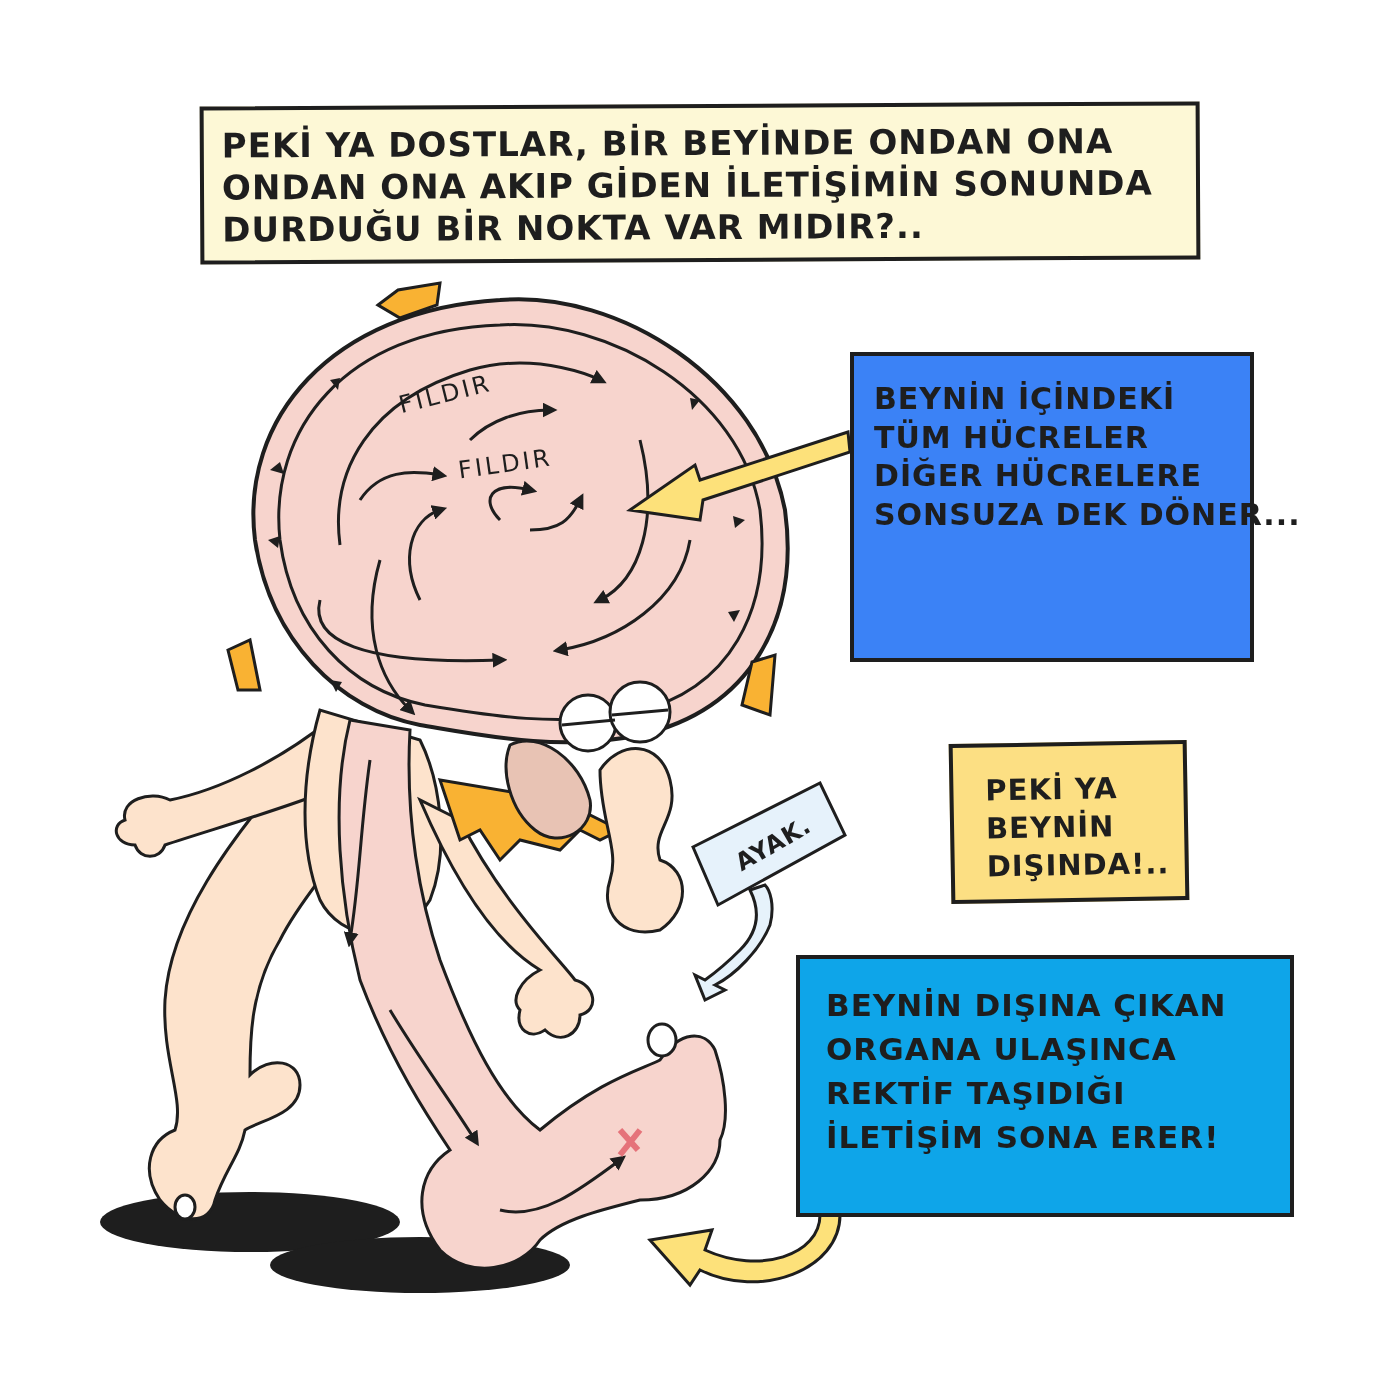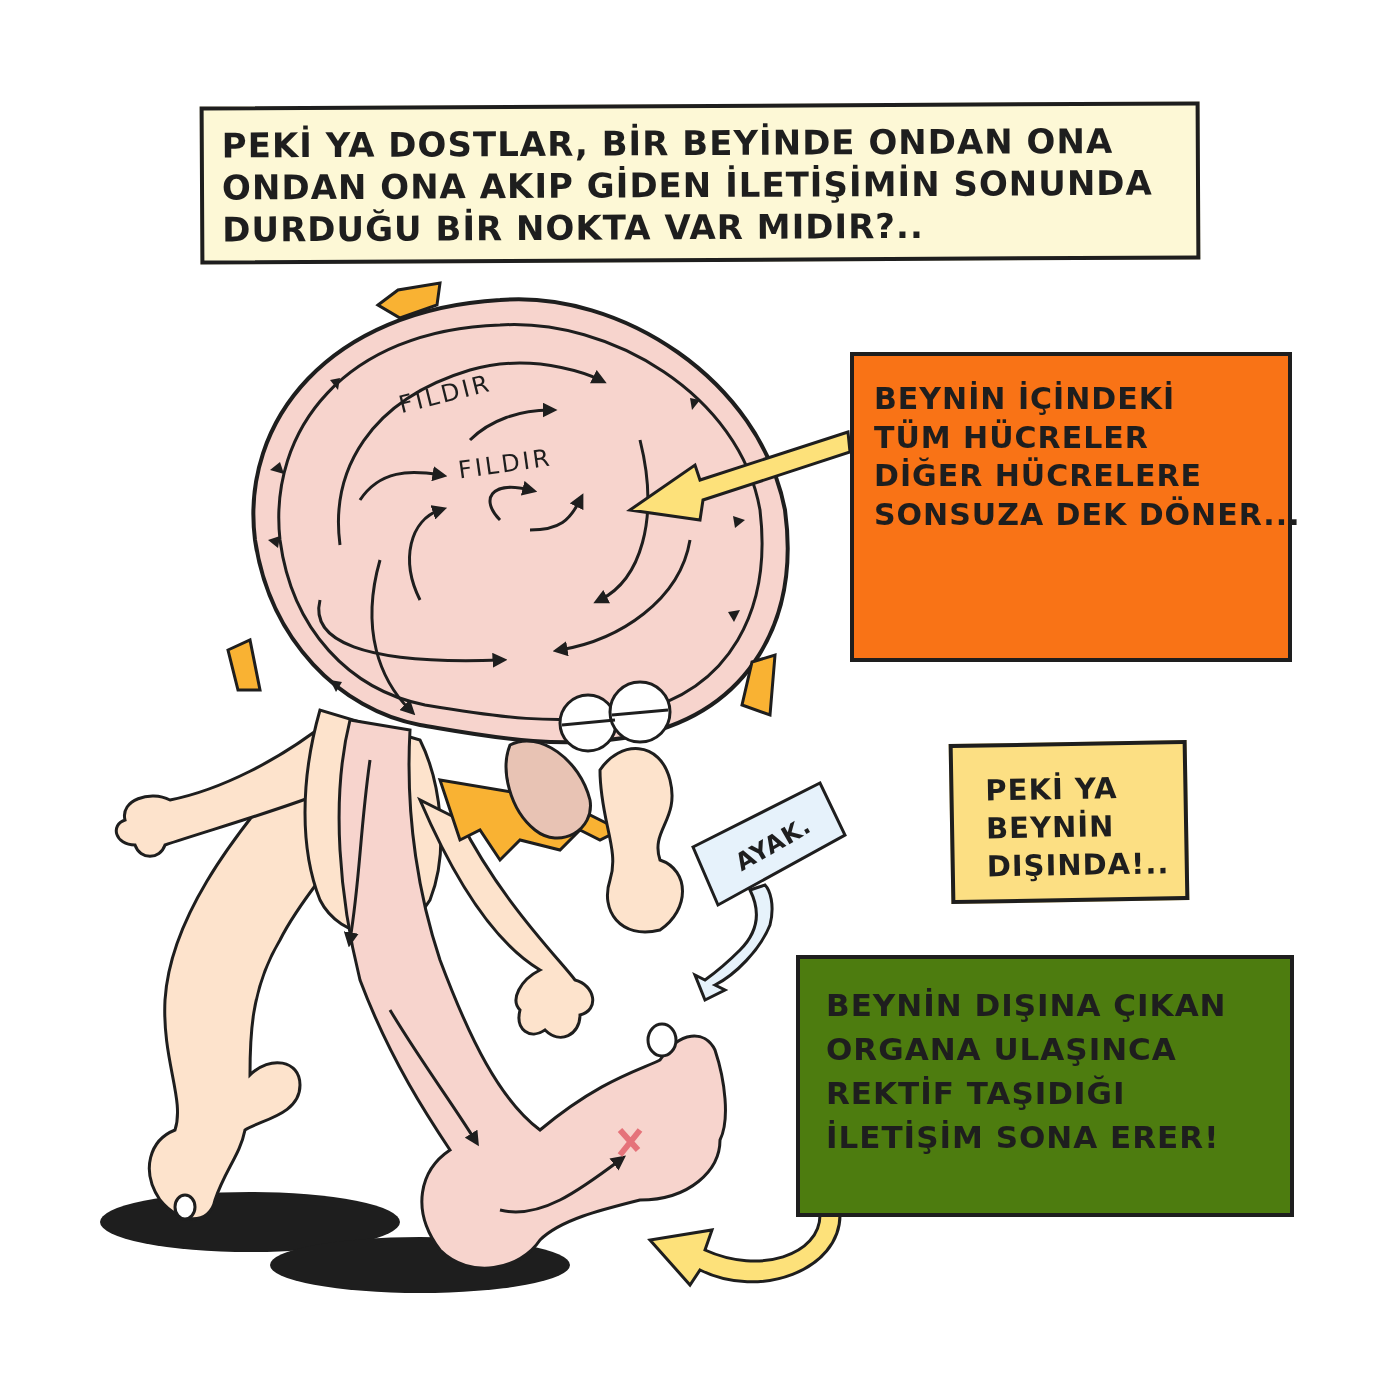--- a/index.html
+++ b/index.html
@@ -8,26 +8,26 @@
   .art { position: absolute; left: 0; top: 0; width: 1400px; height: 1400px; }
   .caption {
     position: absolute; box-sizing: border-box;
     border: 4px solid #1e1e1e; color: #1e1e1e;
     font-family: "DejaVu Sans", sans-serif; font-weight: bold;
     text-transform: uppercase; letter-spacing: 1px;
   }
   .caption .line { display: block; white-space: nowrap; }
   .cap-top { left: 200px; top: 104px; width: 1000px; height: 158px;
              background: #fdf8d6; font-size: 34px; line-height: 42px; padding: 14px 0 0 18px; transform: rotate(-0.3deg); }
-  .cap-right { left: 850px; top: 352px; width: 442px; height: 310px;
-               background: #f97316; font-size: 30px; line-height: 38.5px; padding: 24px 0 12px 20px; }
+  .cap-right { left: 850px; top: 352px; width: 404px; height: 310px;
+               background: #3b82f6; font-size: 30px; line-height: 38.5px; padding: 24px 0 12px 20px; }
   .cap-mid { left: 950px; top: 742px; width: 238px; height: 160px;
              background: #fcdf83; font-size: 29px; line-height: 38px; padding: 24px 0 0 32px; transform: rotate(-1deg); }
   .cap-bot { left: 796px; top: 955px; width: 498px; height: 262px;
-             background: #4d7c0f; font-size: 31px; line-height: 44px; padding: 24px 0 0 26px; }
+             background: #0ea5e9; font-size: 31px; line-height: 44px; padding: 24px 0 0 26px; }
   .fildir { position: absolute; font-family: "DejaVu Sans", sans-serif; color: #1e1e1e;
             font-size: 24px; letter-spacing: 3px; }
   .fildir-1 { left: 398px; top: 380px; transform: rotate(-14deg); }
   .fildir-2 { left: 458px; top: 450px; transform: rotate(-8deg); }
   .ayak-label { position: absolute; left: 732px; top: 830px; font-family: "DejaVu Sans", sans-serif;
                 font-weight: bold; font-size: 24px; color: #1e1e1e; transform: rotate(-30deg); letter-spacing: 1px; }
 </style>
 </head>
 <body>
 

